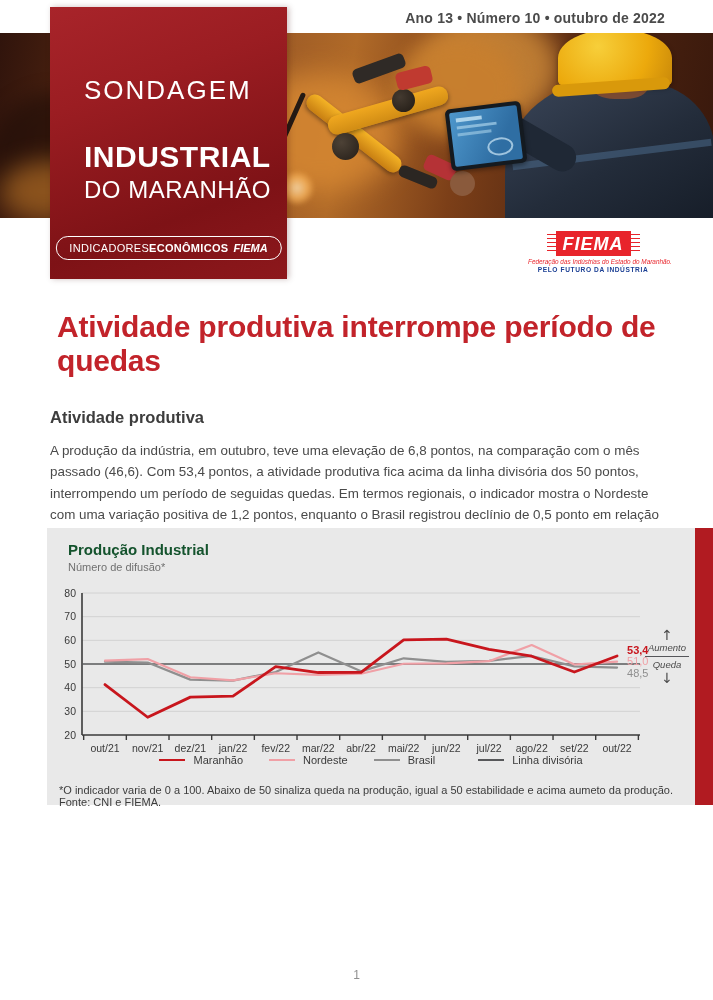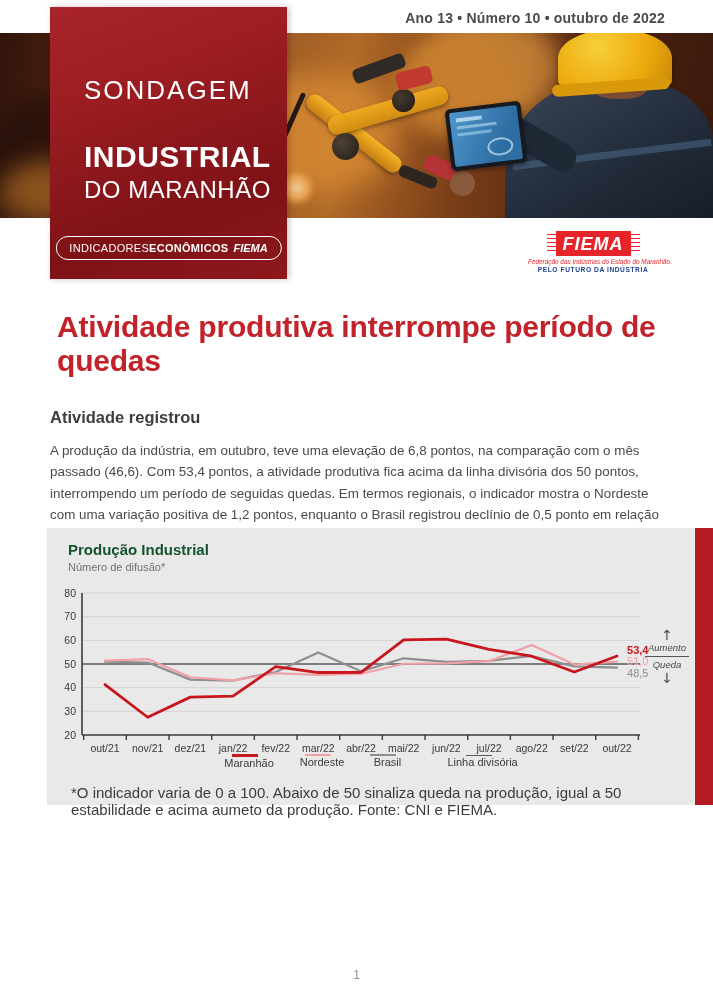--- a/index.html
+++ b/index.html
@@ -83,23 +83,23 @@
   .chart-panel{position:absolute;left:47px;top:528px;width:648px;height:277px;background:#e9e9e9;}
   .accent-strip{position:absolute;left:695px;top:528px;width:18px;height:277px;background:#b11b21;}
   .chart-title{position:absolute;left:21px;top:13px;font-size:15px;font-weight:700;color:#14532d;}
   .chart-subtitle{position:absolute;left:21px;top:33px;font-size:11px;color:#707070;}
   .chart-svg{position:absolute;left:8px;top:58px;font-family:"Liberation Sans",sans-serif;}
   .updown{position:absolute;left:597px;top:100px;width:46px;text-align:center;color:#4a4a4a;}
   .updown .arrow{font-size:14px;line-height:1;font-family:"DejaVu Sans",sans-serif;}
   .updown .lbl{font-size:9.5px;font-style:italic;line-height:1.25;}
   .updown .divider{border-top:1.5px solid #55565a;margin:2px 1px;}
   .legend{position:absolute;left:0;top:226px;width:648px;display:flex;justify-content:center;align-items:center;}
-  .legend-item{display:flex;align-items:center;margin:0 13px;font-size:11px;color:#3a3a3a;white-space:nowrap;flex-direction:column;}
+  .legend-item{display:flex;align-items:center;margin:0 13px;font-size:11px;color:#3a3a3a;white-space:nowrap;}
   .legend-swatch{display:inline-block;width:26px;margin-right:8px;}
-  .chart-footnote{position:absolute;left:24px;top:256px;font-size:15px;color:#3c3c3c;}
+  .chart-footnote{position:absolute;left:12px;top:256px;font-size:11px;color:#3c3c3c;}
 
   
   .page-num{position:absolute;left:0;top:968px;width:713px;text-align:center;font-size:12px;color:#909090;}
 </style>
 </head>
 <body>
 
 <div class="page">
 
   <div class="issue-line">Ano 13 • Número 10 • outubro de 2022</div>
@@ -151,21 +151,21 @@
     <div class="fiema-row">
       <div class="speedlines"></div>
       <div class="fiema-box">FIEMA</div>
       <div class="speedlines"></div>
     </div>
     <div class="fiema-sub">Federação das Indústrias do Estado do Maranhão.</div>
     <div class="fiema-tag">PELO FUTURO DA INDÚSTRIA</div>
   </div>
 
   <h1 class="headline" style="margin:7px">Atividade produtiva interrompe período de quedas</h1>
-  <h2 class="section-title" style="margin:0">Atividade registrou</h2>
+  <h2 class="section-title" style="margin:0">Atividade produtiva</h2>
   <p class="body-text" style="margin:0">A produção da indústria, em outubro, teve uma elevação de 6,8 pontos, na comparação com o mês passado (46,6). Com 53,4 pontos, a atividade produtiva fica acima da linha divisória dos 50 pontos, interrompendo um período de seguidas quedas. Em termos regionais, o indicador mostra o Nordeste com uma variação positiva de 1,2 pontos, enquanto o Brasil registrou declínio de 0,5 ponto em relação a setembro.</p>
 
   <div class="chart-panel">
     <div class="chart-title">Produção Industrial</div>
     <div class="chart-subtitle">Número de difusão*</div>
     <svg id="prod-chart" class="chart-svg" width="640" height="172">
         <line x1="27" y1="125.33333333333333" x2="585" y2="125.33333333333333" stroke="#d2d2d2" stroke-width="1"></line>
         <line x1="27" y1="101.66666666666667" x2="585" y2="101.66666666666667" stroke="#d2d2d2" stroke-width="1"></line>
         <line x1="27" y1="54.333333333333336" x2="585" y2="54.333333333333336" stroke="#d2d2d2" stroke-width="1"></line>
         <line x1="27" y1="30.666666666666668" x2="585" y2="30.666666666666668" stroke="#d2d2d2" stroke-width="1"></line>

